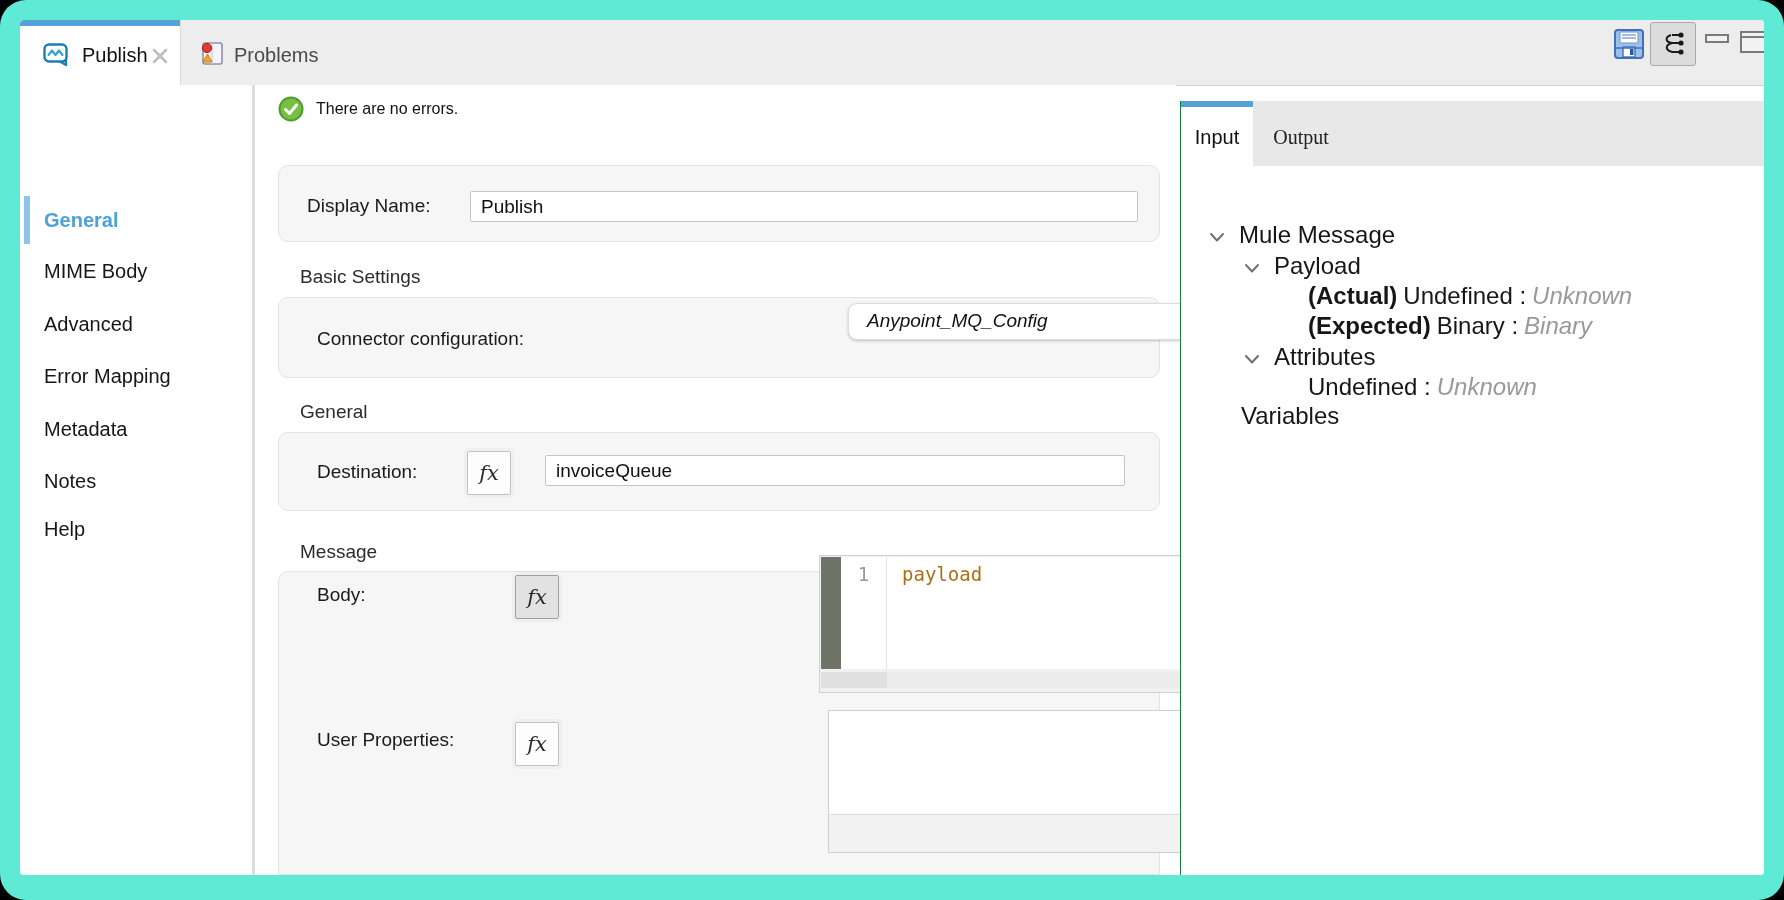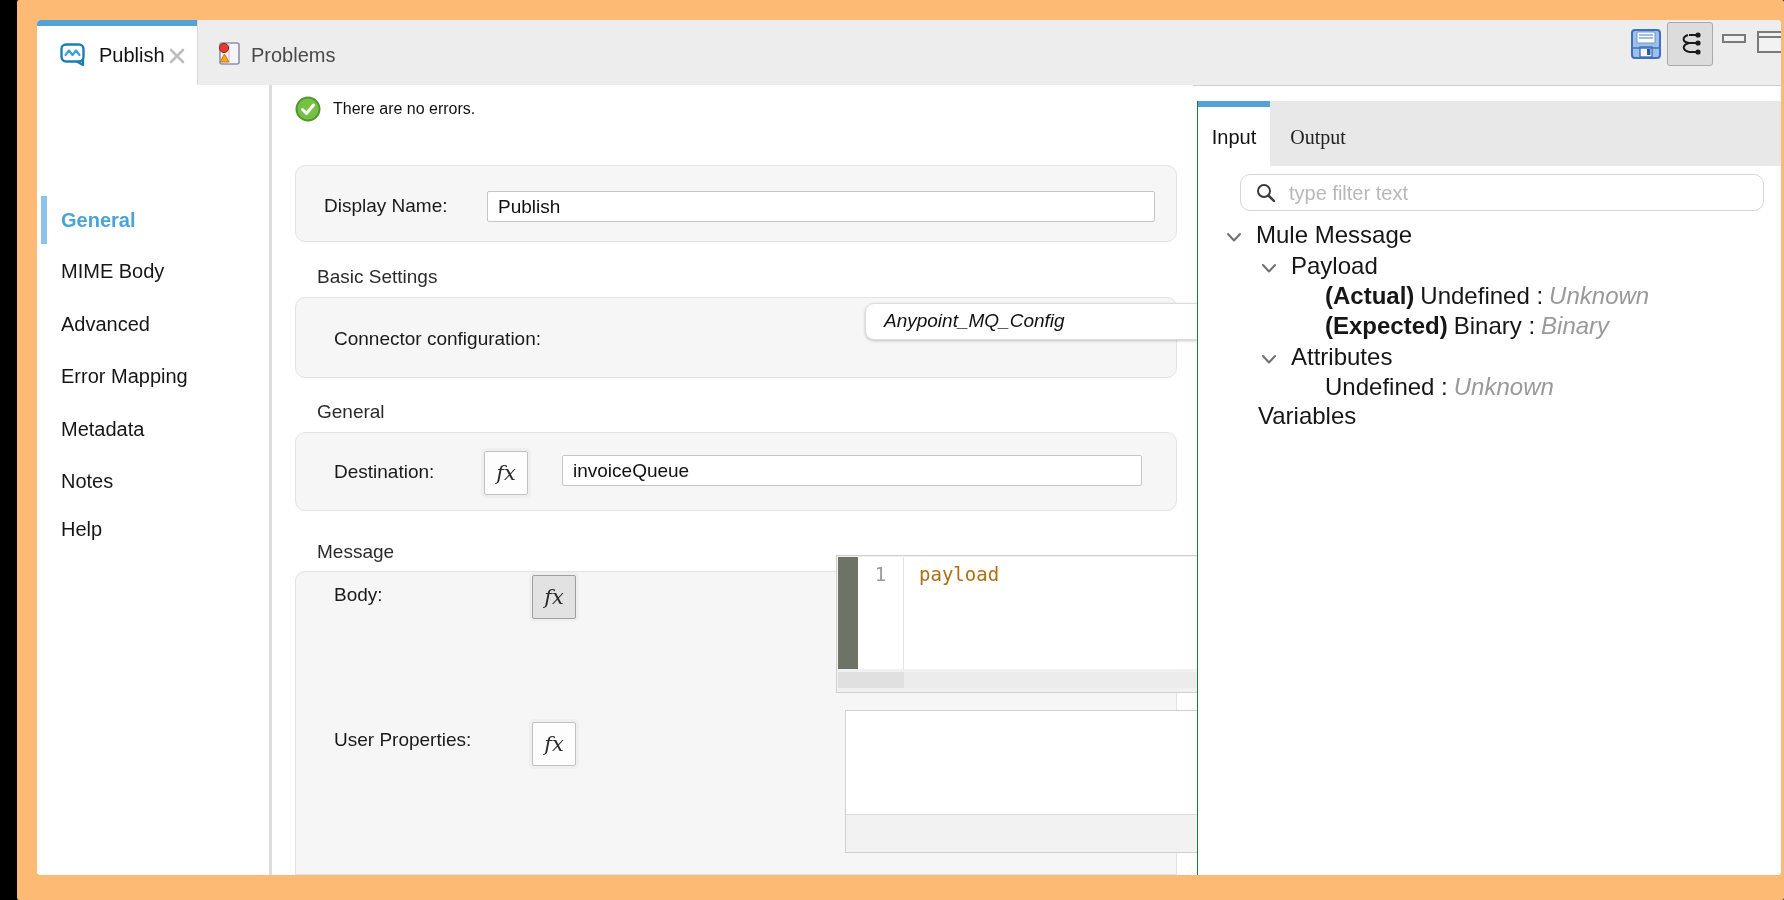--- a/index.html
+++ b/index.html
@@ -1,17 +1,17 @@
 <!DOCTYPE html>
 <html><head>
 <meta charset="utf-8">
 <style>
   html,body{margin:0;padding:0;background:#000;}
   body{width:1784px;height:900px;position:relative;font-family:"Liberation Sans",sans-serif;-webkit-font-smoothing:antialiased;}
-  #frame{position:absolute;inset:0;background:#fdba74;border-radius:2px;margin-left:17px;}
+  #frame{position:absolute;inset:0;background:#5eead4;border-radius:26px;}
   #content{position:absolute;left:20px;top:20px;width:1744px;height:855px;background:#fff;overflow:hidden;border-radius:4px;}
   .abs{position:absolute;}
 
   
   #tabbar{position:absolute;left:0;top:0;width:1744px;height:65px;background:#ededed;border-bottom:1px solid #cfcfcf;}
   .tab-active{position:absolute;left:0;top:0;width:160px;height:65px;background:#fff;border-right:1px solid #d8d8d8;}
   .tab-active .strip{position:absolute;left:0;top:0;width:100%;height:6px;background:#55a3d6;}
   .tab-active .lbl{position:absolute;left:62px;top:24px;font-size:20px;color:#111;font-weight:500;}
   .tab-icon{position:absolute;left:22px;top:21px;width:28px;height:28px;}
   .tab-close{position:absolute;left:130px;top:26px;width:20px;height:20px;cursor:pointer;}
@@ -219,27 +219,20 @@
     <div id="rtabs">
       <div class="rtab-input">
         <div class="strip"></div>
         <div class="lbl">Input</div>
       </div>
       <div class="rtab-output">
         <div class="lbl">Output</div>
       </div>
     </div>
 
-    <div id="filter-box">
-      <svg width="22" height="22" viewBox="0 0 22 22">
-        <circle cx="9" cy="9" r="6" fill="none" stroke="#3a3a3a" stroke-width="2"></circle>
-        <path d="M13.6 13.6 L19 19" stroke="#3a3a3a" stroke-width="2.4" stroke-linecap="round"></path>
-      </svg>
-      <input placeholder="type filter text" style="">
-    </div>
 
     <div class="tree-row" style="left:28px;top:119px">
       <span class="chev"><svg width="16" height="11" viewBox="0 0 16 11">
               <path d="M2 2 L8 8.5 L14 2" fill="none" stroke="#707070" stroke-width="2" stroke-linecap="round" stroke-linejoin="round"></path>
             </svg></span><span>Mule Message</span>
     </div>
     <div class="tree-row" style="left:63px;top:150px">
       <span class="chev"><svg width="16" height="11" viewBox="0 0 16 11">
               <path d="M2 2 L8 8.5 L14 2" fill="none" stroke="#707070" stroke-width="2" stroke-linecap="round" stroke-linejoin="round"></path>
             </svg></span><span>Payload</span>

